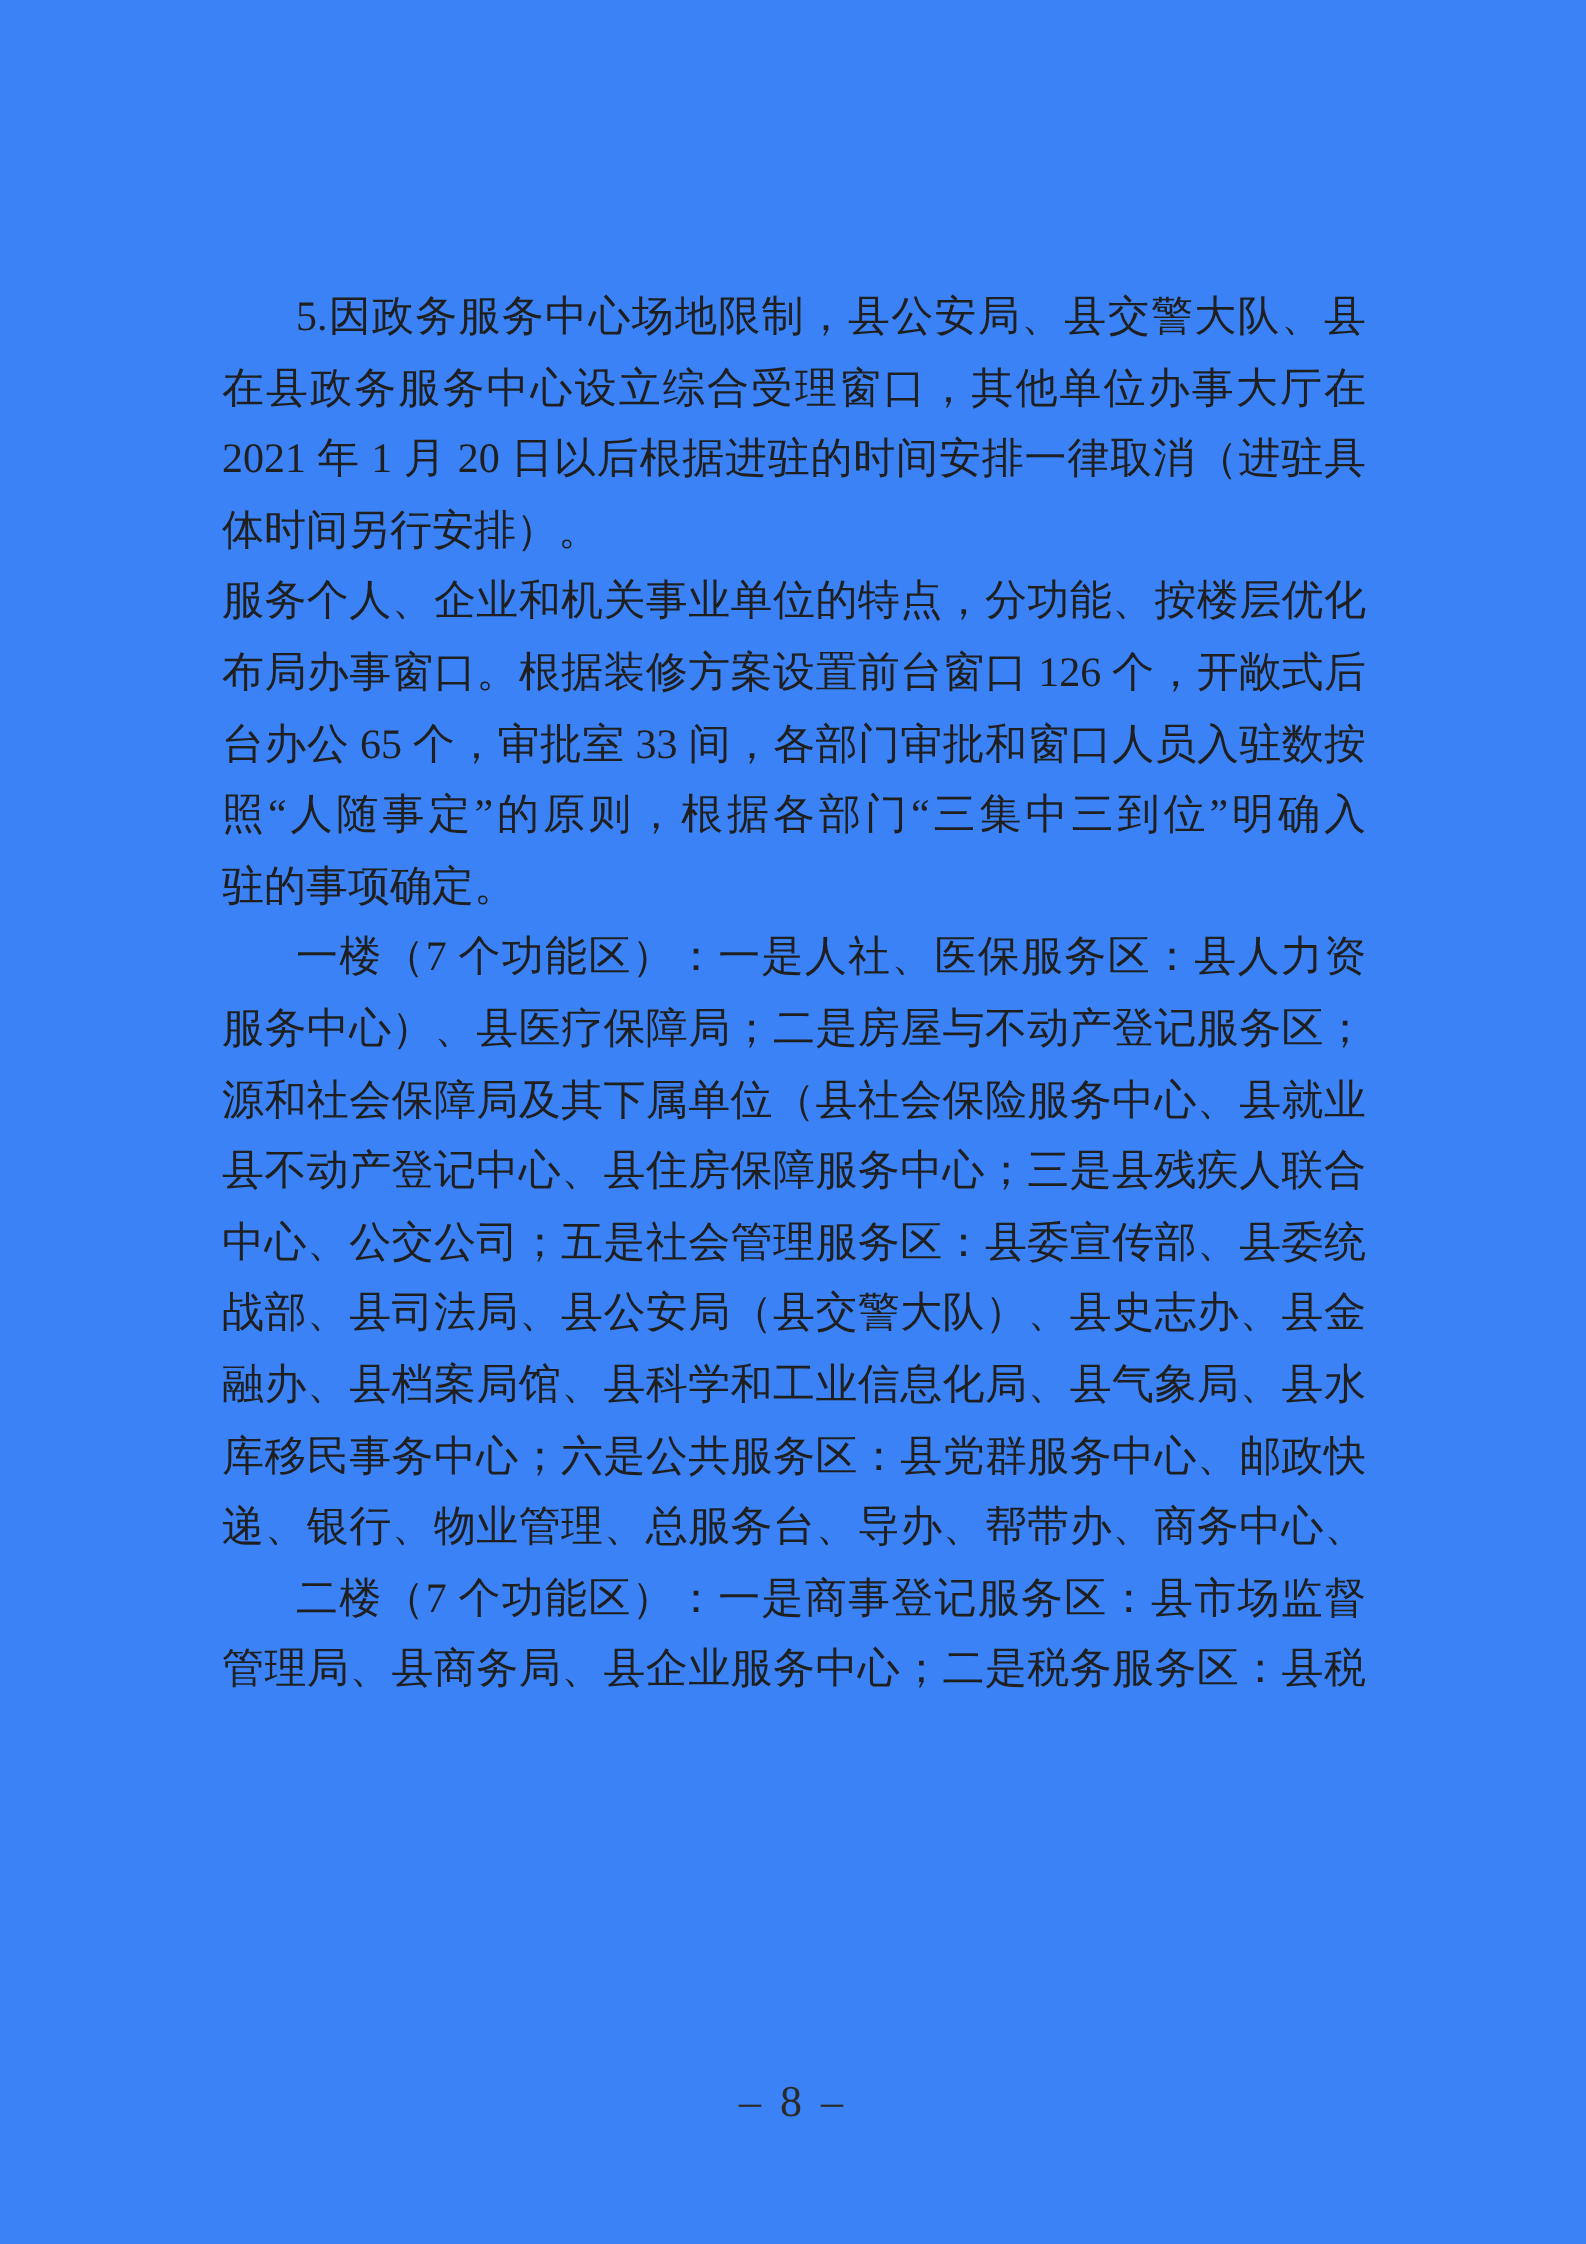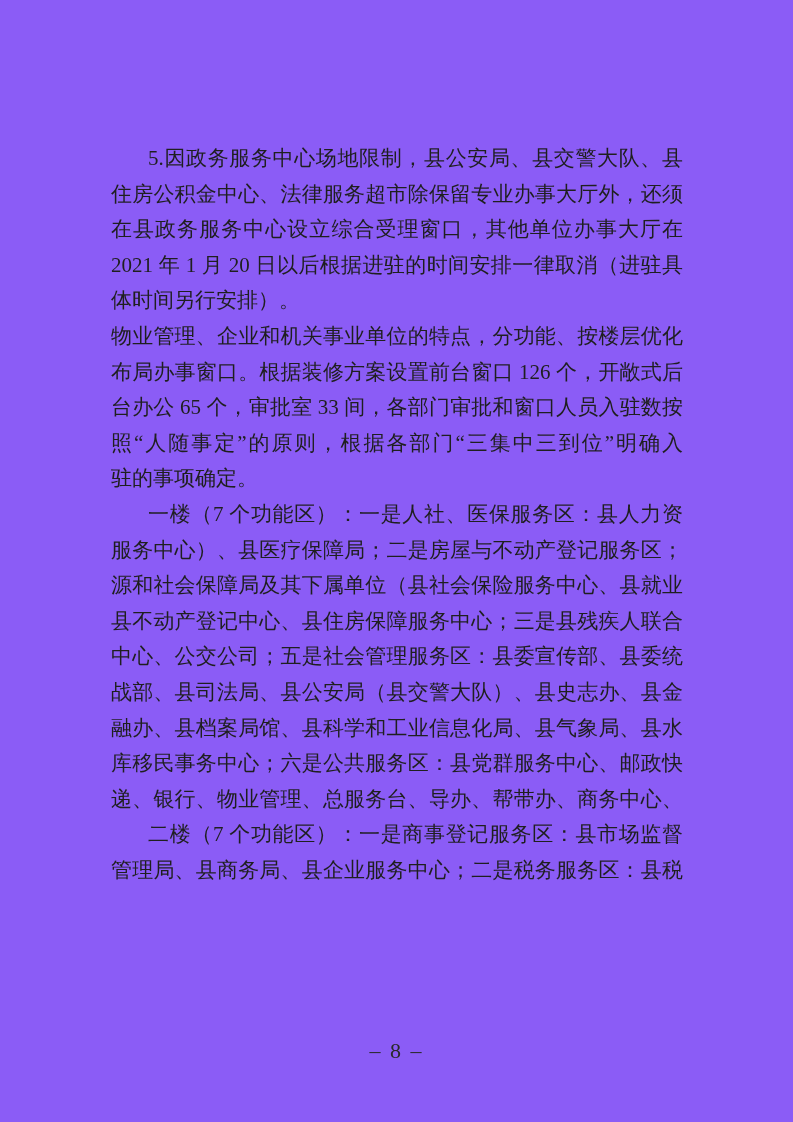--- a/index.html
+++ b/index.html
@@ -4,21 +4,21 @@
 <style>
   html, body {
     margin: 0;
     padding: 0;
     background: #ffffff;
   }
   .page {
     position: relative;
     width: 793px;
     height: 1122px;
-    background: #8b5cf6;
+    background: #3b82f6;
     overflow: hidden;
     font-family: "Liberation Serif", serif;
     color: #1f1f1f;
   }
   .body-text {
     position: absolute;
     left: 111px;
     top: 141px;
     width: 572px;
     font-size: 21px;
@@ -54,25 +54,24 @@
     color: #2a2a2a;
     letter-spacing: 2px;
   }
 </style>
 </head>
 <body>
 
 <div class="page">
   <div class="body-text">
       <div class="line indent"><span class="run">5.因政务服务中心场地限制，县公安局、县交警大队、县</span></div>
-      <div class="line"><span class="run">住房公积金中心、法律服务超市除保留专业办事大厅外，还须</span></div>
       <div class="line"><span class="run">在县政务服务中心设立综合受理窗口，其他单位办事大厅在</span></div>
       <div class="line"><span class="run">2021 年 1 月 20 日以后根据进驻的时间安排一律取消（进驻具</span></div>
       <div class="line last"><span class="run">体时间另行安排）。</span></div>
-      <div class="line"><span class="run">物业管理、企业和机关事业单位的特点，分功能、按楼层优化</span></div>
+      <div class="line"><span class="run">服务个人、企业和机关事业单位的特点，分功能、按楼层优化</span></div>
       <div class="line"><span class="run">布局办事窗口。根据装修方案设置前台窗口 126 个，开敞式后</span></div>
       <div class="line"><span class="run">台办公 65 个，审批室 33 间，各部门审批和窗口人员入驻数按</span></div>
       <div class="line"><span class="run">照“人随事定”的原则，根据各部门“三集中三到位”明确入</span></div>
       <div class="line last"><span class="run">驻的事项确定。</span></div>
       <div class="line indent"><span class="run">一楼（7 个功能区）：一是人社、医保服务区：县人力资</span></div>
       <div class="line"><span class="run">服务中心）、县医疗保障局；二是房屋与不动产登记服务区；</span></div>
       <div class="line"><span class="run">源和社会保障局及其下属单位（县社会保险服务中心、县就业</span></div>
       <div class="line"><span class="run">县不动产登记中心、县住房保障服务中心；三是县残疾人联合</span></div>
       <div class="line"><span class="run">中心、公交公司；五是社会管理服务区：县委宣传部、县委统</span></div>
       <div class="line"><span class="run">战部、县司法局、县公安局（县交警大队）、县史志办、县金</span></div>

